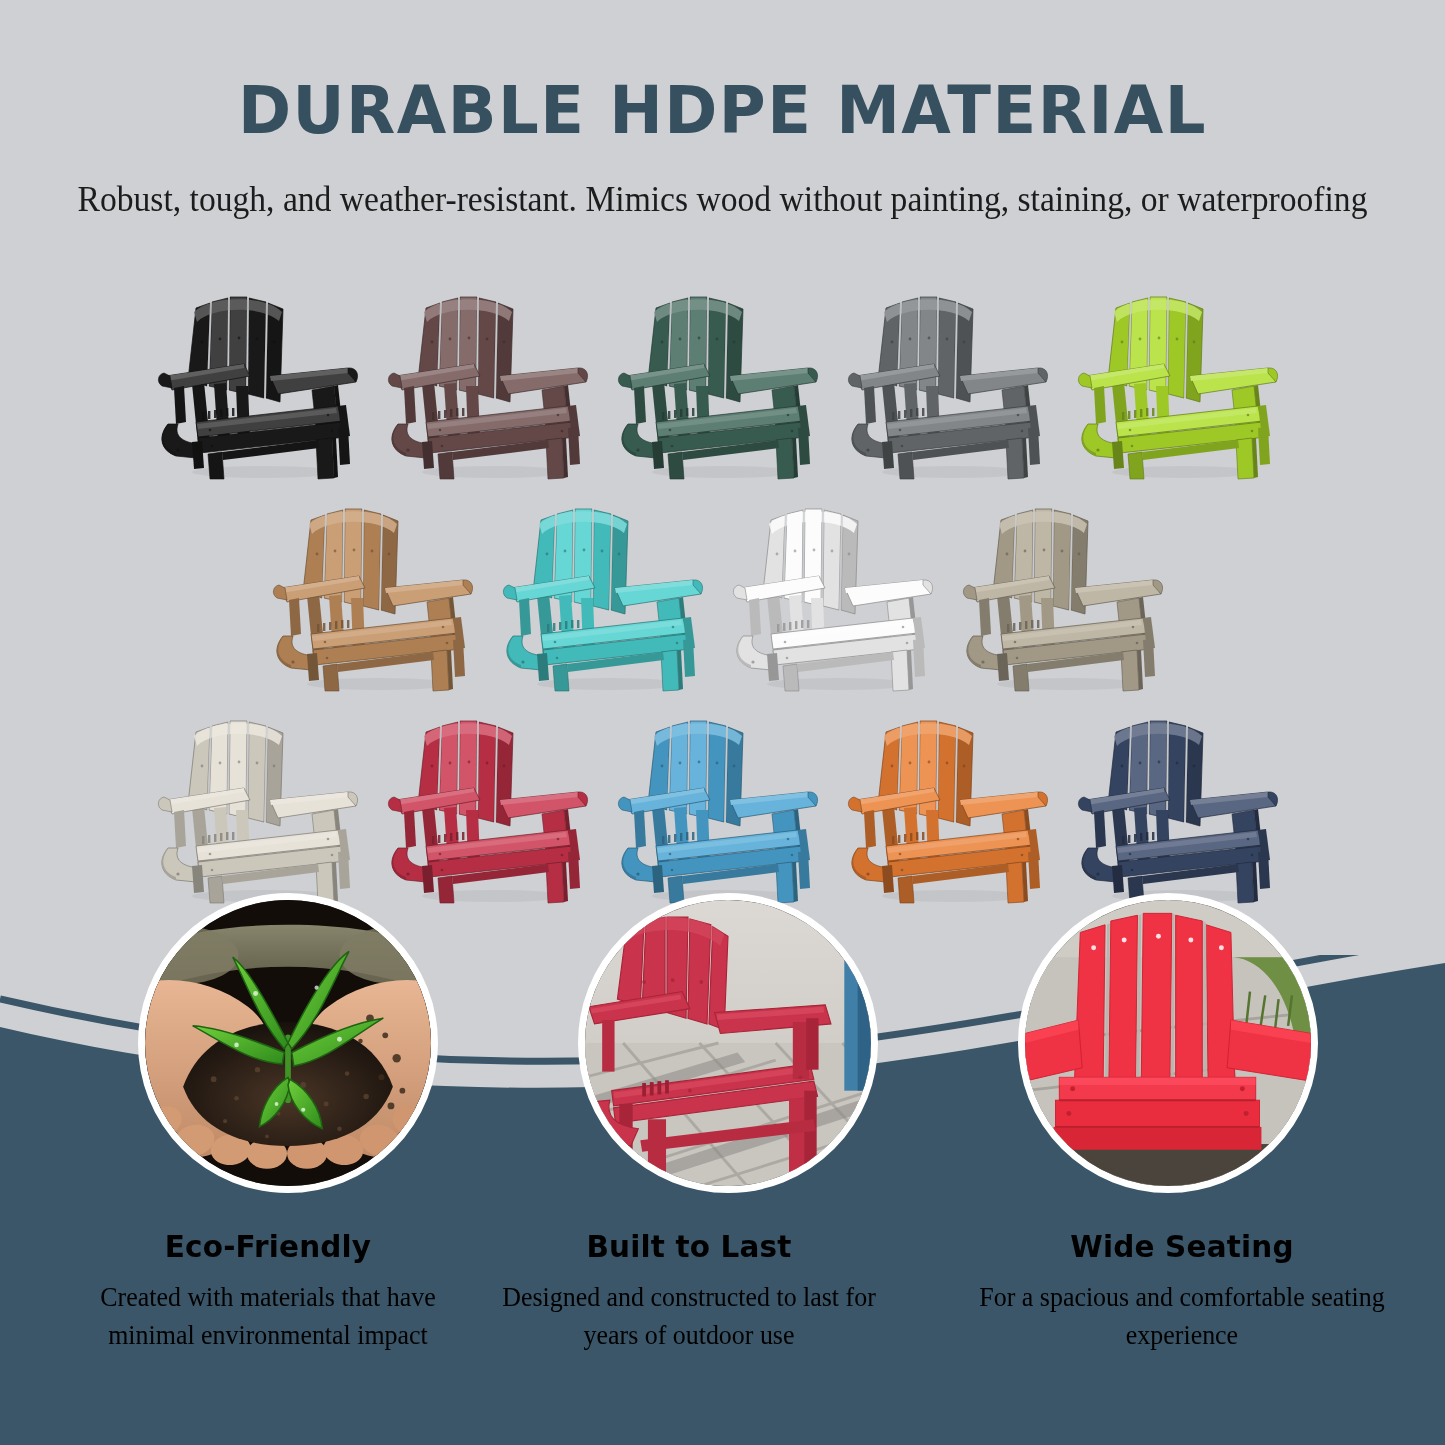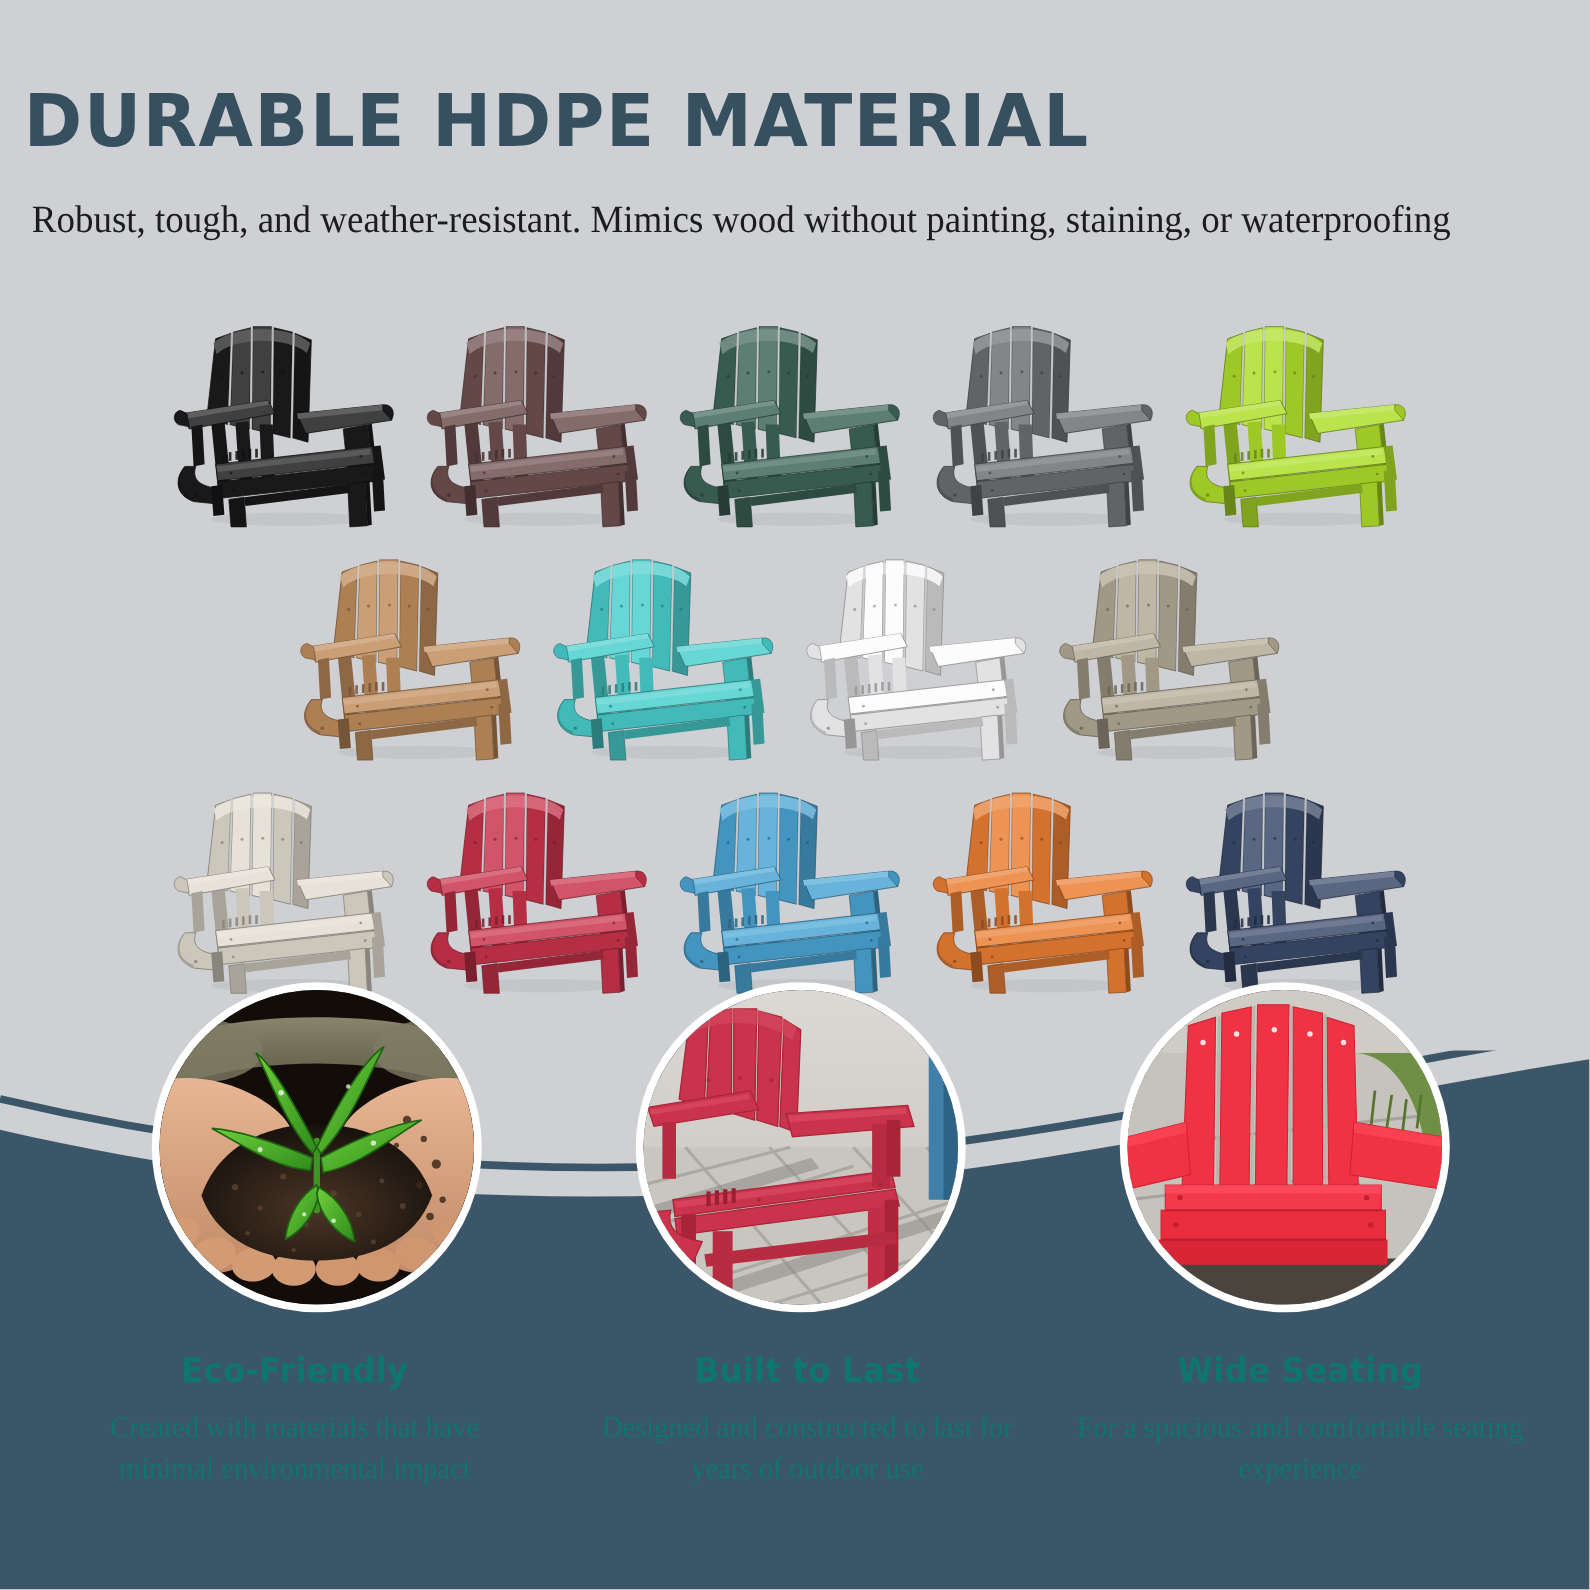--- a/index.html
+++ b/index.html
@@ -5,21 +5,21 @@
   * { margin:0; padding:0; box-sizing:border-box; }
   html,body { width:1445px; height:1445px; }
   body {
     font-family:"Liberation Serif", serif;
     background:#ced0d3;
     position:relative;
     overflow:hidden;
   }
 
   
-  #header { position:absolute; top:0; left:0; width:1445px; text-align:left; }
+  #header { position:absolute; top:0; left:0; width:1445px; text-align:center; }
   #title {
     font-family:"DejaVu Sans", sans-serif;
     font-weight:bold;
     font-size:66px;
     letter-spacing:1.5px;
     color:#36505f;
     margin-top:78px;
     line-height:1.0;
     transform:scaleX(0.97);
   }
@@ -56,24 +56,24 @@
   #circle-1 { left:138px; top:893px; }
   #circle-2 { left:578px; top:893px; }
   #circle-3 { left:1018px; top:893px; }
   .circle svg { display:block; width:100%; height:100%; }
 
   
   .feature-text {
     position:absolute;
     width:440px;
     text-align:center;
-    color:#0f766e;
+    color:#000000;
   }
   #ftext-1 { left:48px;  top:1228px; }
-  #ftext-2 { left:514px; top:1228px; }
+  #ftext-2 { left:469px; top:1228px; }
   #ftext-3 { left:962px; top:1228px; }
   .feature-title {
     font-family:"DejaVu Sans", sans-serif;
     font-weight:bold;
     font-size:31px;
     letter-spacing:0.2px;
     transform:scaleX(0.95);
   }
   .feature-desc {
     font-family:"Liberation Serif", serif;

